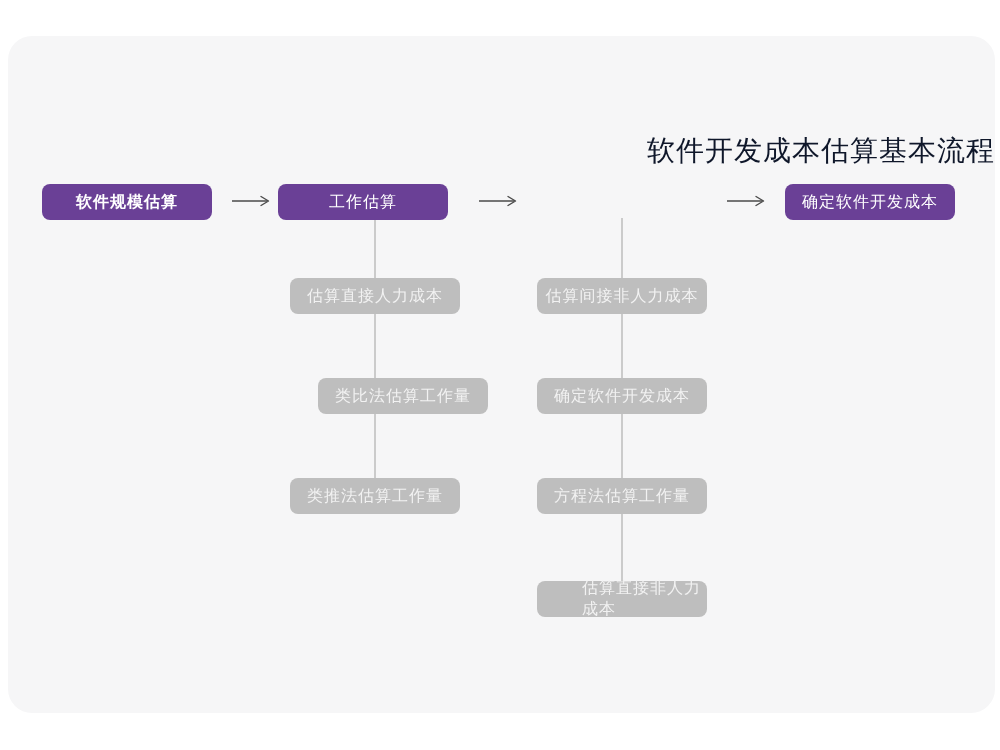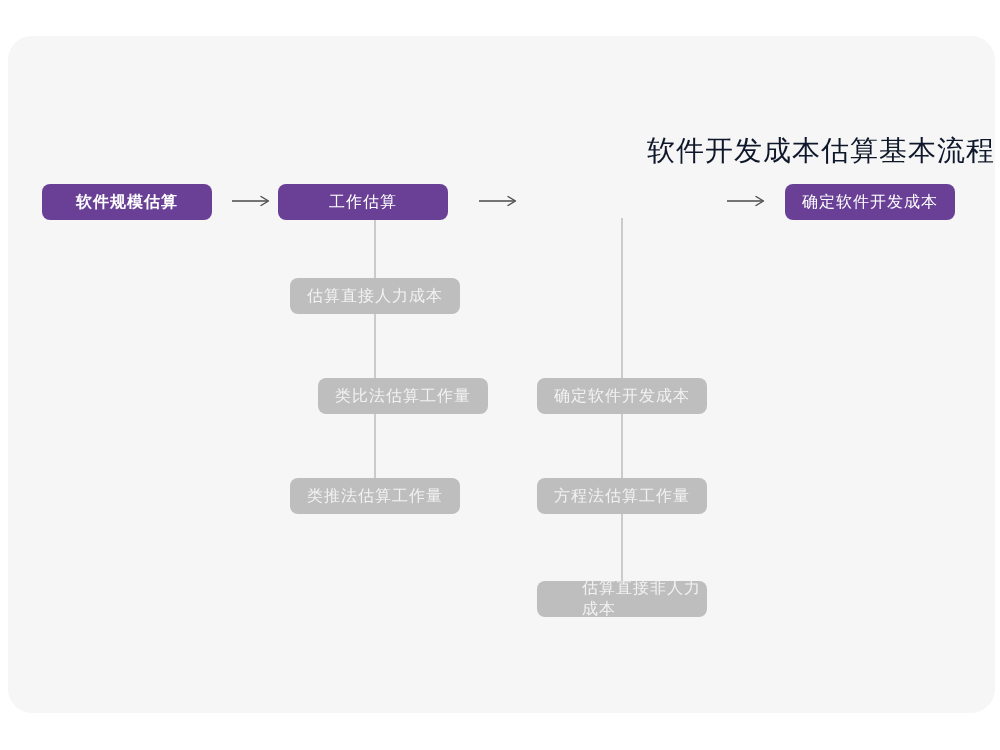--- a/index.html
+++ b/index.html
@@ -109,17 +109,18 @@
     <svg width="40" height="12" viewBox="0 0 40 12">
       <line x1="1" y1="6" x2="36" y2="6" stroke="#4A4A4A" stroke-width="1.4"></line>
       <path d="M30 1.5 L37.5 6 L30 10.5" fill="none" stroke="#4A4A4A" stroke-width="1.4" stroke-linecap="round" stroke-linejoin="round"></path>
     </svg>
   </div>
 
   <div class="node secondary pos-sub-l0">估算直接人力成本</div>
   <div class="node secondary pos-sub-l1">类比法估算工作量</div>
   <div class="node secondary pos-sub-l2">类推法估算工作量</div>
 
+  <div class="node secondary pos-sub-r0">估算间接非人力成本</div>
   <div class="node secondary pos-sub-r1">确定软件开发成本</div>
   <div class="node secondary pos-sub-r2">方程法估算工作量</div>
   <div class="node secondary pos-sub-r3">估算直接非人力成本</div>
 
 </div>
 
 </body></html>

